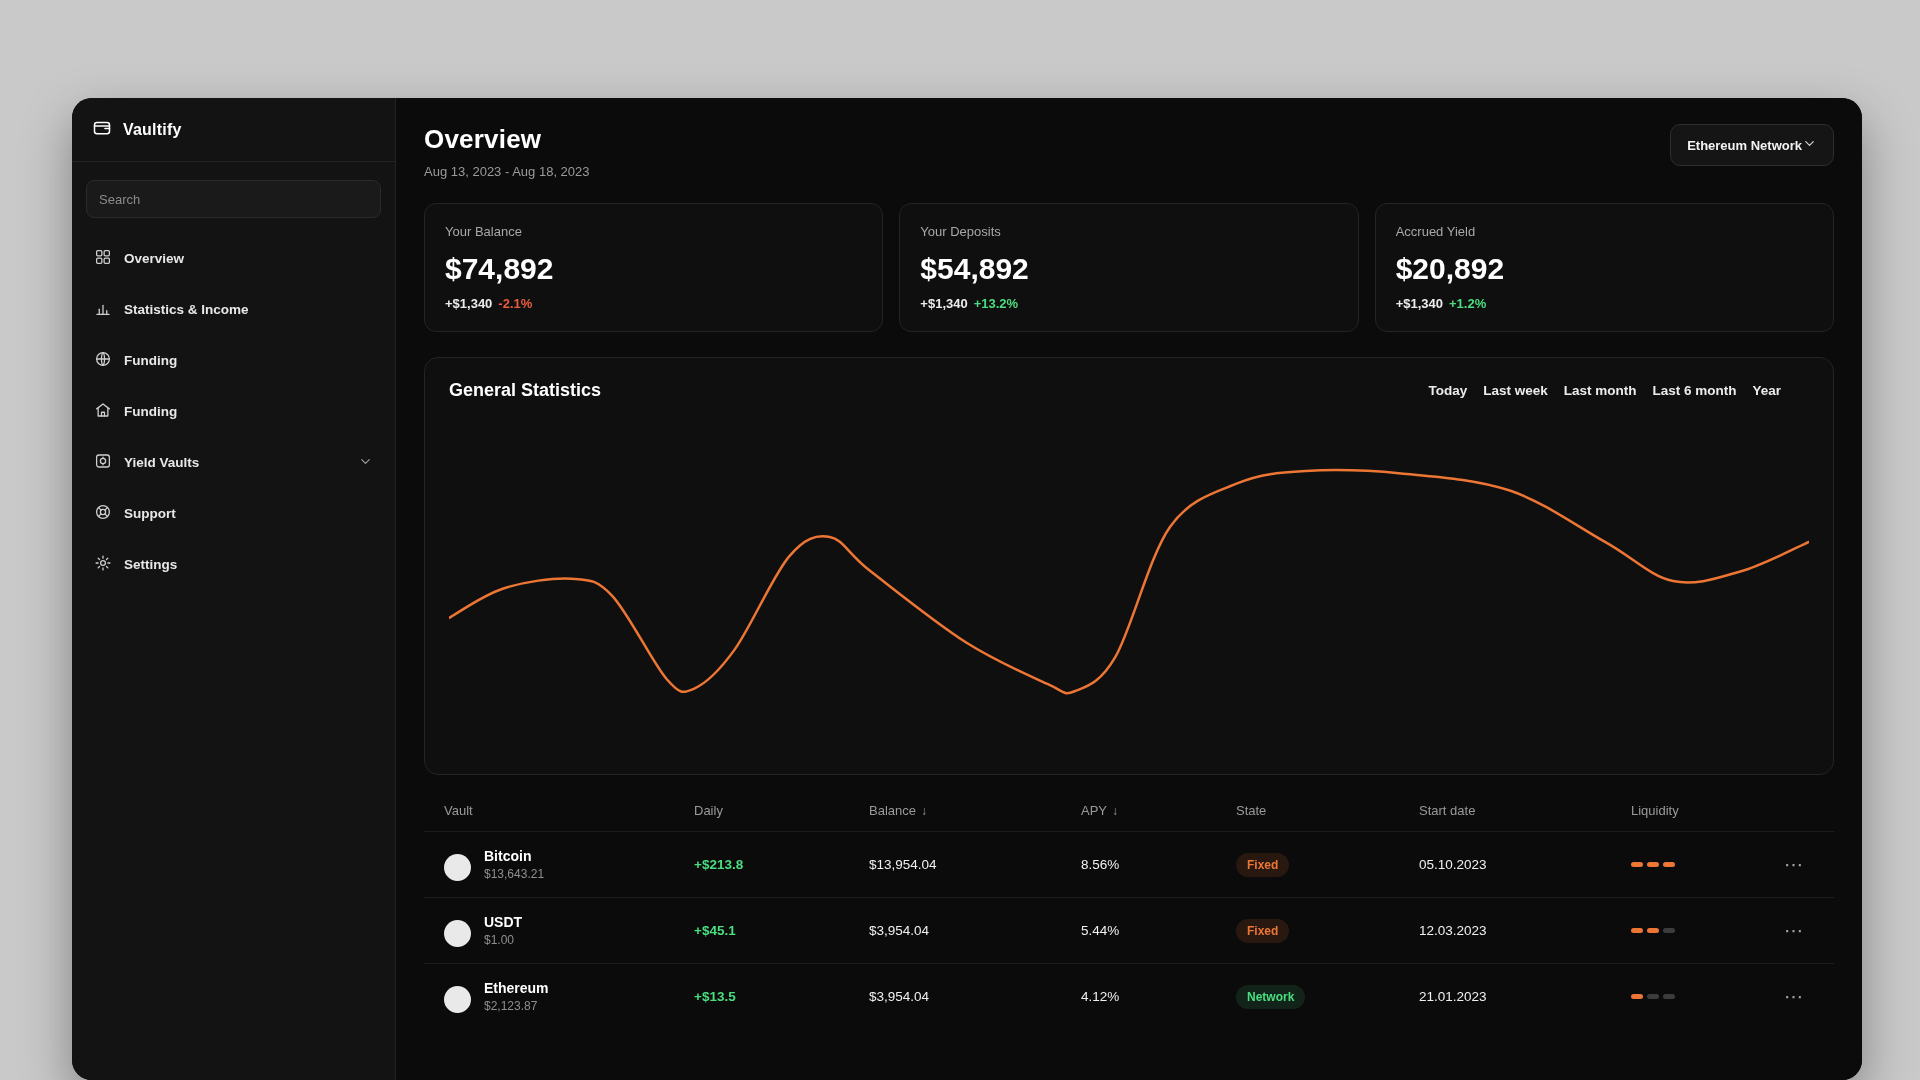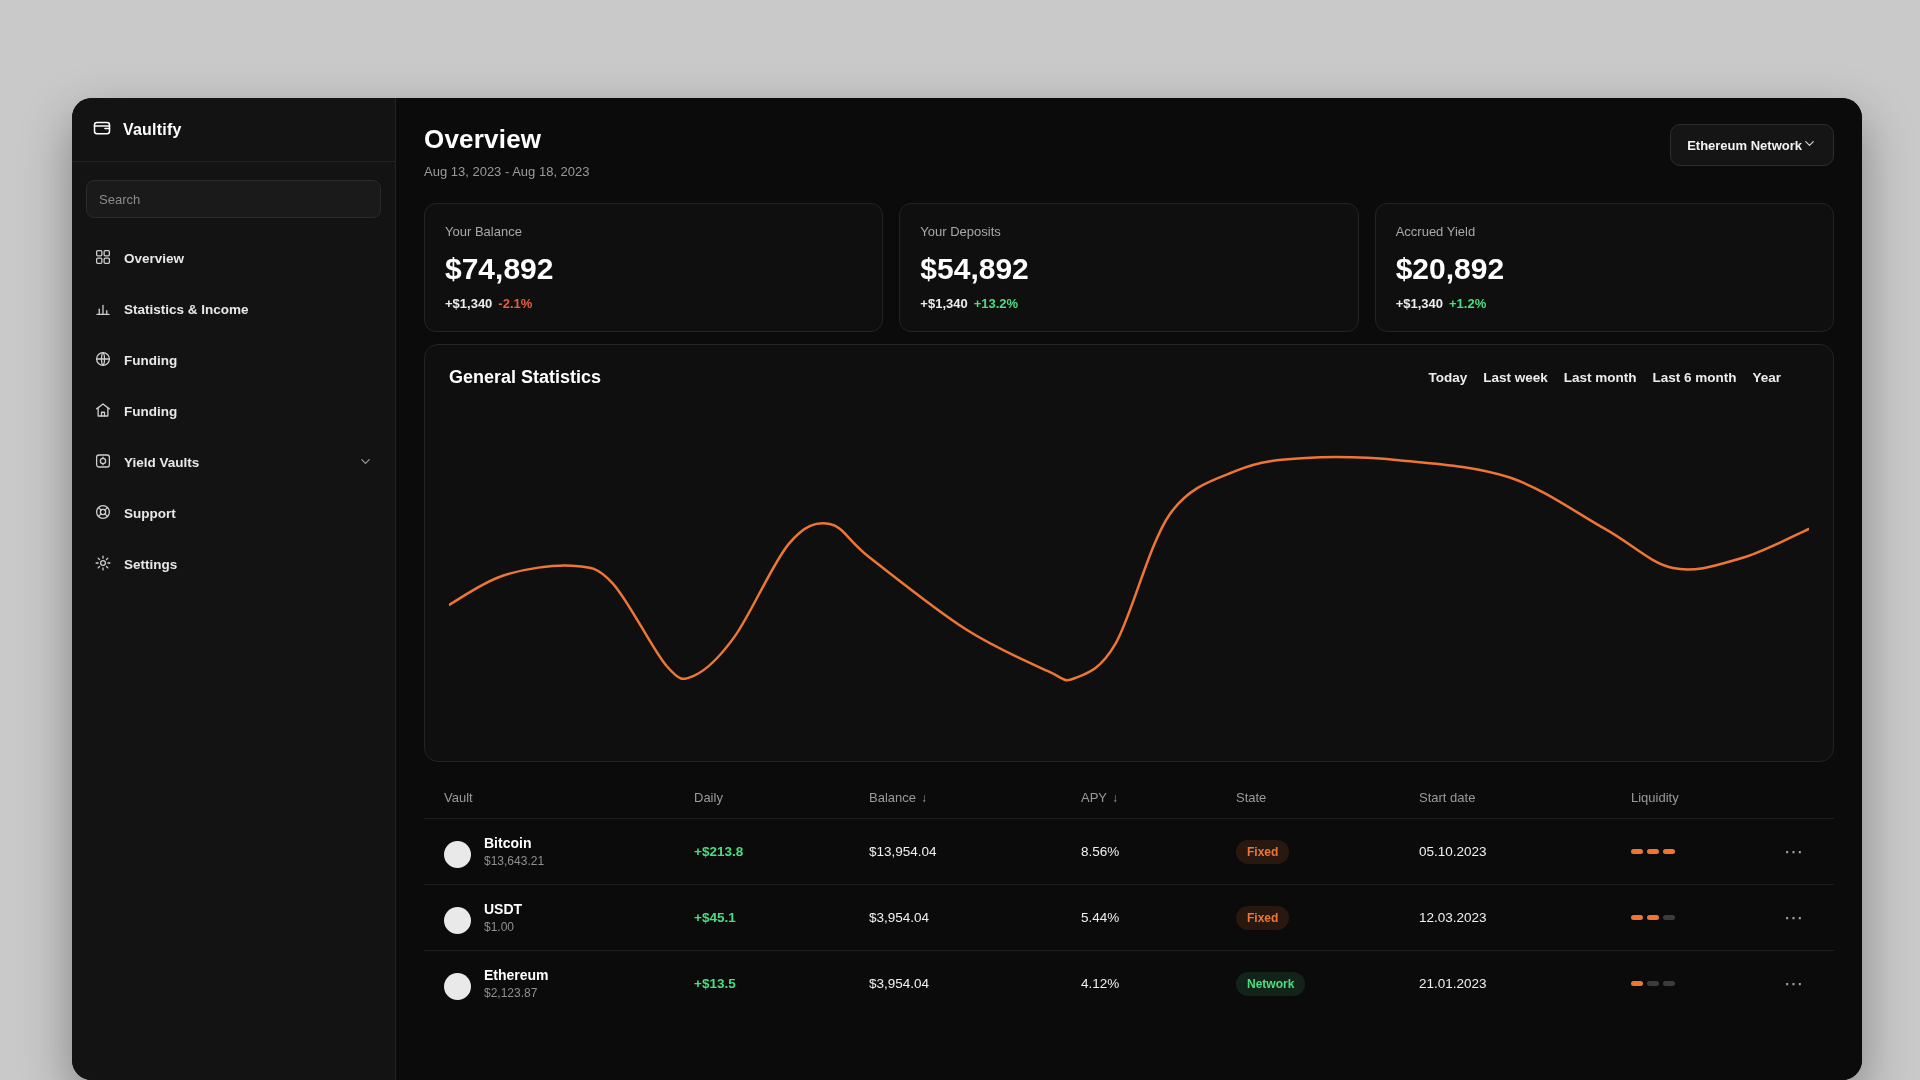--- a/index.html
+++ b/index.html
@@ -48,21 +48,21 @@
   .stats-row { margin-top:24px; display:grid; grid-template-columns:repeat(3,1fr); gap:16px; }
   .card { background:#0f0f0f; border:1px solid #242424; border-radius:12px; padding:20px; }
   .card-label { font-size:13px; color:#a8a8a8; }
   .card-value { font-size:30px; font-weight:700; color:#fff; margin:13px 0 10px; }
   .card-delta { font-size:13px; color:#ededed; font-weight:600; }
   .card-change { margin-left:6px; font-weight:600; }
   .pos { color: var(--positive-green, #4ade80); }
   .neg { color: var(--negative-red, #e85d3d); }
   
   .panel {
-    margin-top:12px; background:#0f0f0f; border:1px solid #242424; border-radius:14px;
+    margin-top:25px; background:#0f0f0f; border:1px solid #242424; border-radius:14px;
     padding:22px 24px 16px; height:418px; display:flex; flex-direction:column;
   }
   .panel-head { display:flex; justify-content:space-between; align-items:center; }
   .panel-title { font-size:18px; font-weight:700; color:#fff; }
   .filters { display:flex; gap:16px; padding-right:28px; }
   .filter { font-size:13.5px; color:#ececec; font-weight:600; cursor:pointer; }
   .chart-area { flex:1; margin-top:12px; }
   .chart-area svg { width:100%; height:100%; display:block; }
   
   .table { margin-top:14px; }

